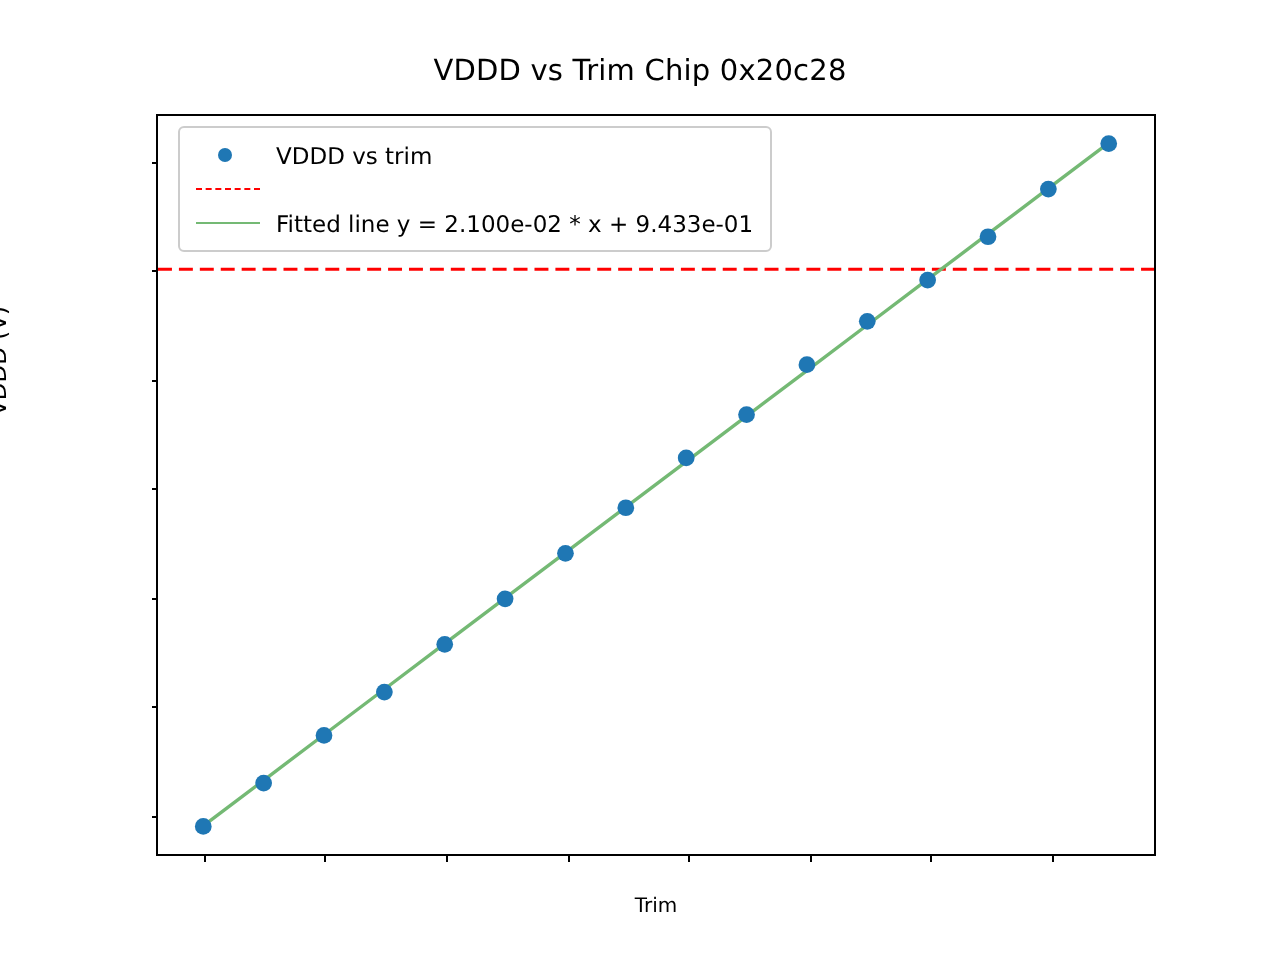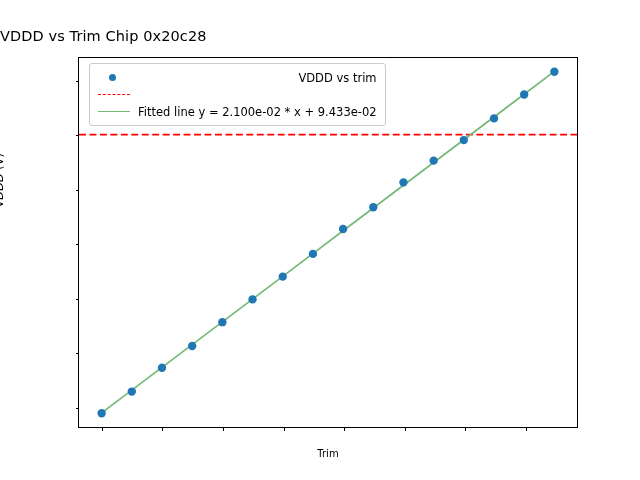--- a/index.html
+++ b/index.html
@@ -13,20 +13,21 @@
     height: 480px;
     background: #ffffff;
     font-family: "DejaVu Sans", sans-serif;
     overflow: hidden;
   }
   #chart-title {
     position: absolute;
     left: 0;
     top: 28px;
     width: 640px;
+    text-align: center;
     font-size: 14.5px;
     color: #000000;
     letter-spacing: 0.1px;
   }
   
   #plot-area {
     position: absolute;
     left: 78px;
     top: 57px;
     width: 500px;
@@ -85,21 +86,20 @@
     border: 0.9px solid #cccccc;
     border-radius: 3px;
     padding: 5px 8px 5px 7px;
     box-sizing: border-box;
     z-index: 10;
   }
   .legend-row {
     display: flex;
     align-items: center;
     height: 17px;
-    justify-content: space-between;
   }
   .legend-key {
     width: 34px;
     height: 14px;
     position: relative;
     flex: 0 0 34px;
     margin-right: 7px;
   }
   .legend-key .kdot {
     position: absolute;
@@ -182,18 +182,18 @@
       </div>
       <div class="legend-row">
         <span class="legend-key">
             <span class="kline" style="border-top:1.7px dashed #ff0000"></span>
           </span>
       </div>
       <div class="legend-row">
         <span class="legend-key">
             <span class="kline" style="border-top:1.7px solid #74b974"></span>
           </span>
-        <span class="legend-text">Fitted line y = 2.100e-02 * x + 9.433e-02</span>
+        <span class="legend-text">Fitted line y = 2.100e-02 * x + 9.433e-01</span>
       </div>
     </div>
   </div>
 
 </div>
 
 </body></html>

